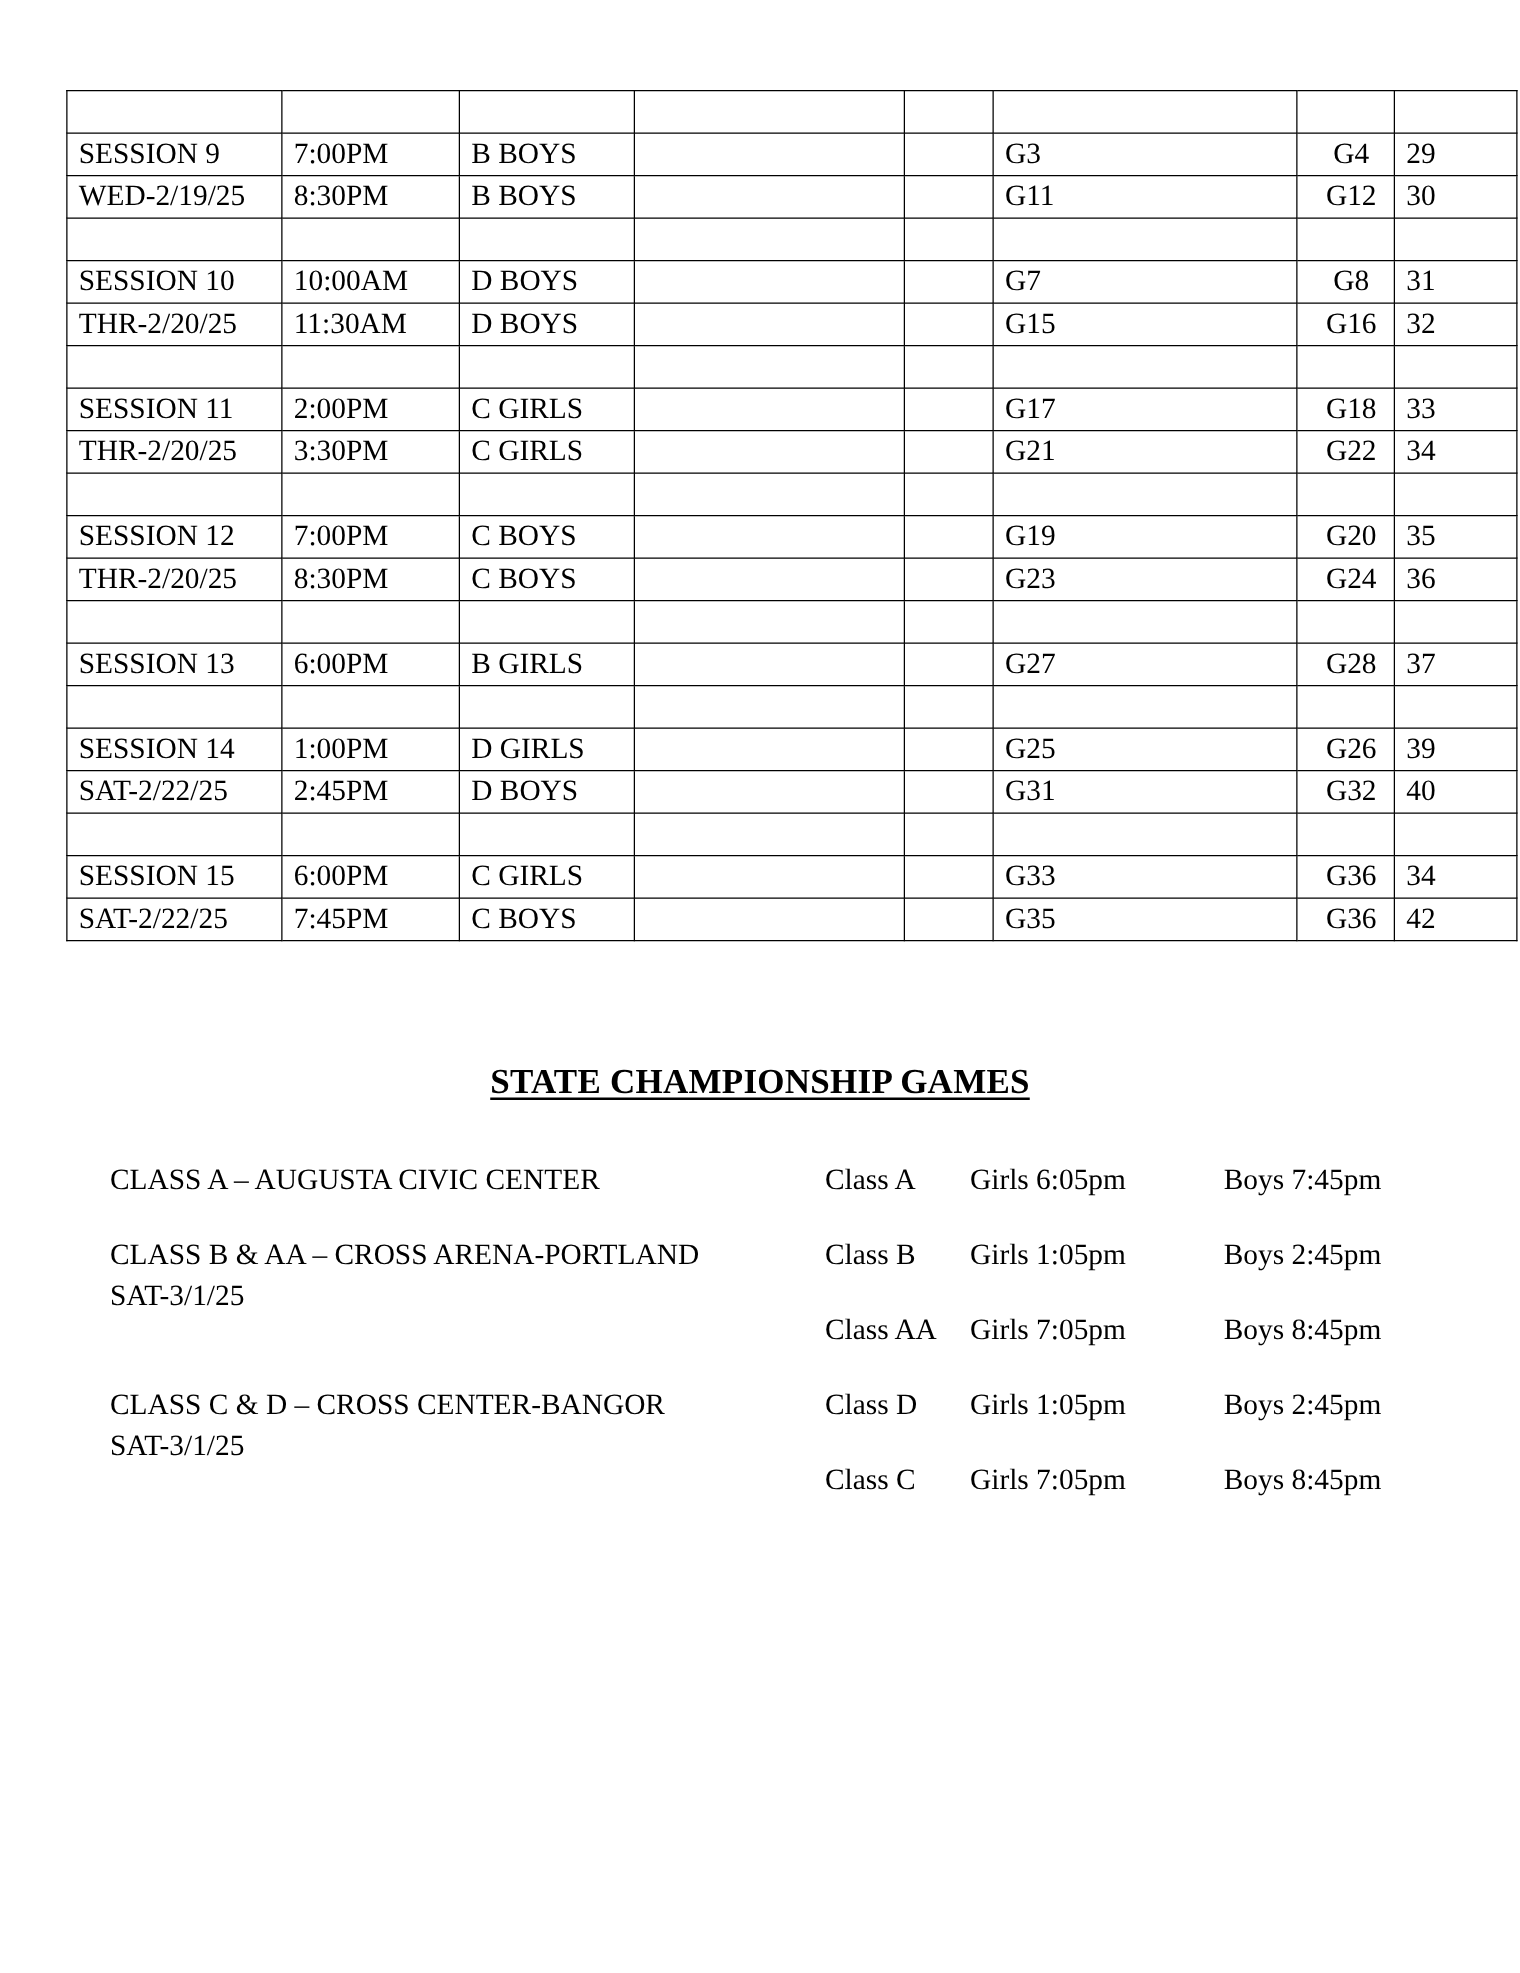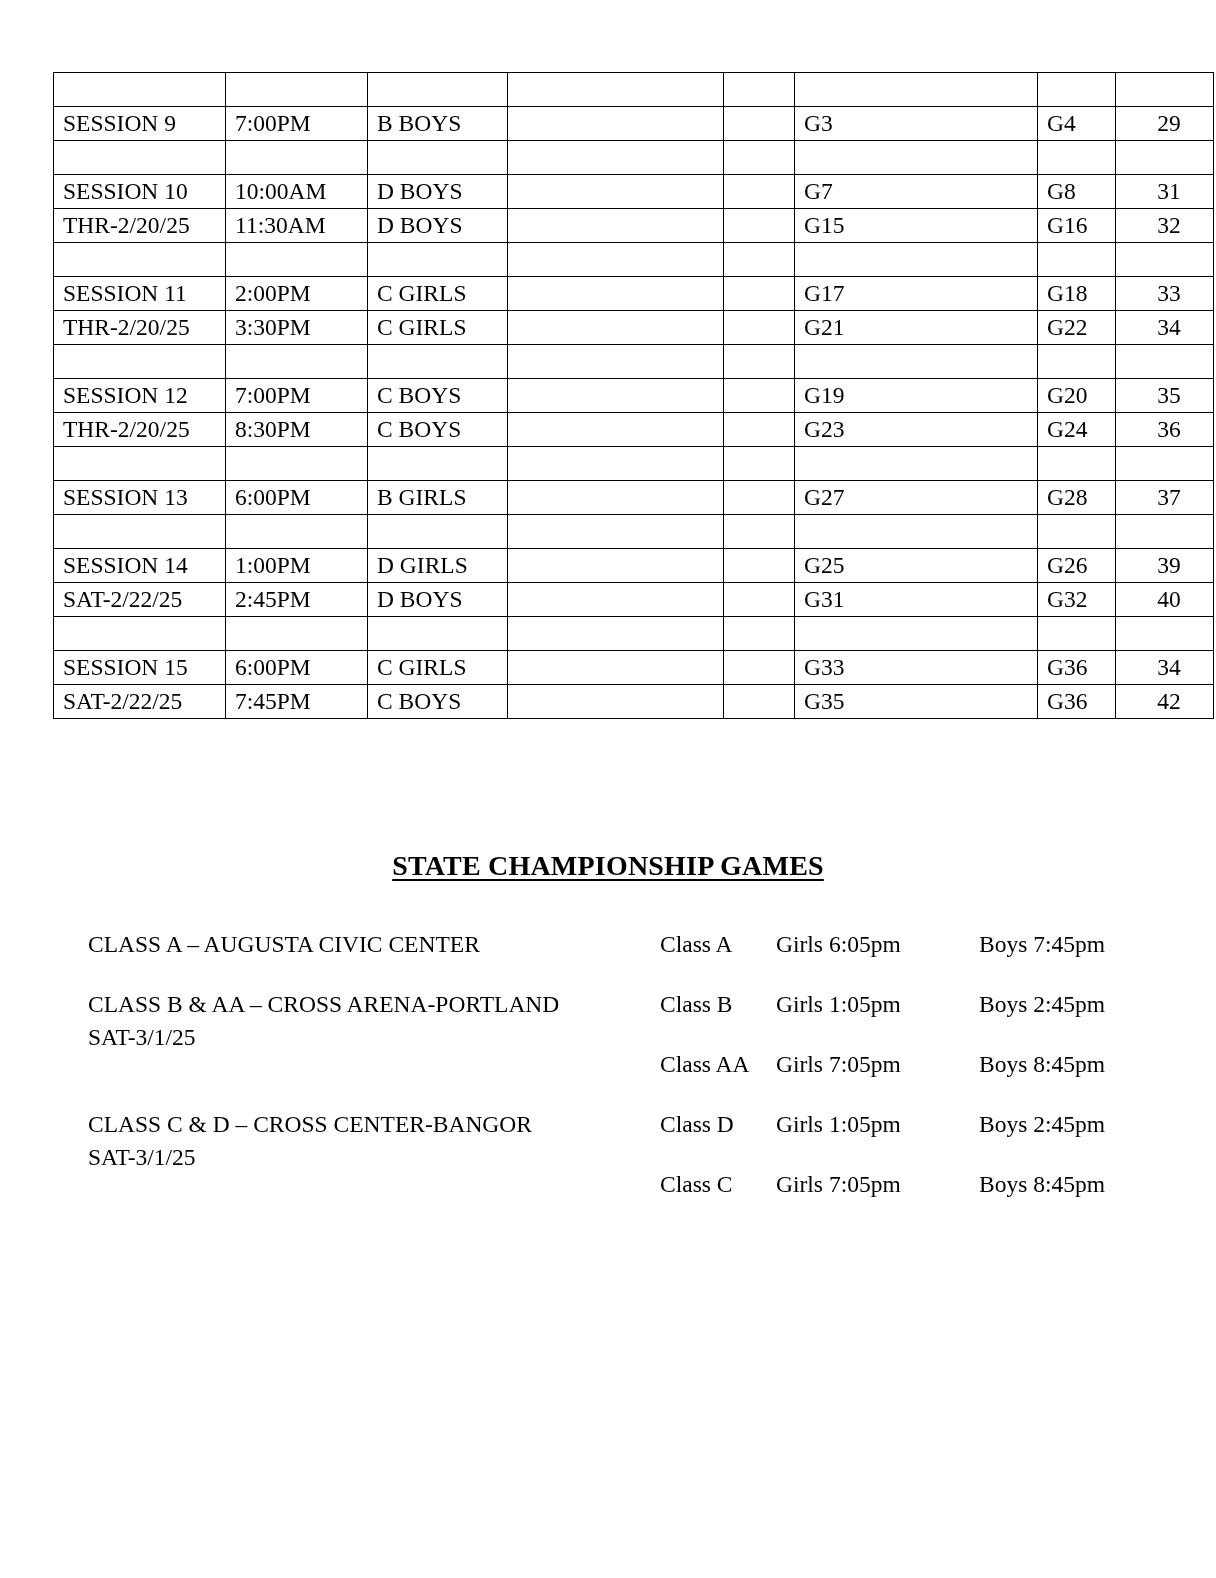--- a/index.html
+++ b/index.html
@@ -37,22 +37,22 @@
     white-space: nowrap;
     overflow: hidden;
     vertical-align: middle;
   }
   td.c-session  { width: 162px; }
   td.c-time     { width: 132px; }
   td.c-div      { width: 130px; }
   td.c-blank1   { width: 206px; }
   td.c-gap      { width: 61px; }
   td.c-home     { width: 233px; }
-  td.c-away     { width: 68px; }
-  td.c-num      { width: 88px; text-align: center; padding-left: 0; }
+  td.c-away     { width: 68px; text-align: center; }
+  td.c-num      { width: 88px; text-align: left; padding-left: 0; }
 
   tr.spacer-row td { height: 33px; }
 
   
   #champ-title {
     position: absolute;
     left: 0;
     top: 850px;
     width: 1216px;
     text-align: center;
@@ -125,20 +125,30 @@
         <tr class="data-row">
           <td class="c-session">SESSION 9</td>
           <td class="c-time">7:00PM</td>
           <td class="c-div">B BOYS</td>
           <td class="c-blank1"></td>
           <td class="c-gap"></td>
           <td class="c-home">G3</td>
           <td class="c-away">G4</td>
           <td class="c-num">29</td>
         </tr>
+        <tr class="data-row">
+          <td class="c-session">WED-2/19/25</td>
+          <td class="c-time">8:30PM</td>
+          <td class="c-div">B BOYS</td>
+          <td class="c-blank1"></td>
+          <td class="c-gap"></td>
+          <td class="c-home">G11</td>
+          <td class="c-away">G12</td>
+          <td class="c-num">30</td>
+        </tr>
         <tr class="spacer-row">
           <td class="c-session"></td>
           <td class="c-time"></td>
           <td class="c-div"></td>
           <td class="c-blank1"></td>
           <td class="c-gap"></td>
           <td class="c-home"></td>
           <td class="c-away"></td>
           <td class="c-num"></td>
         </tr>

